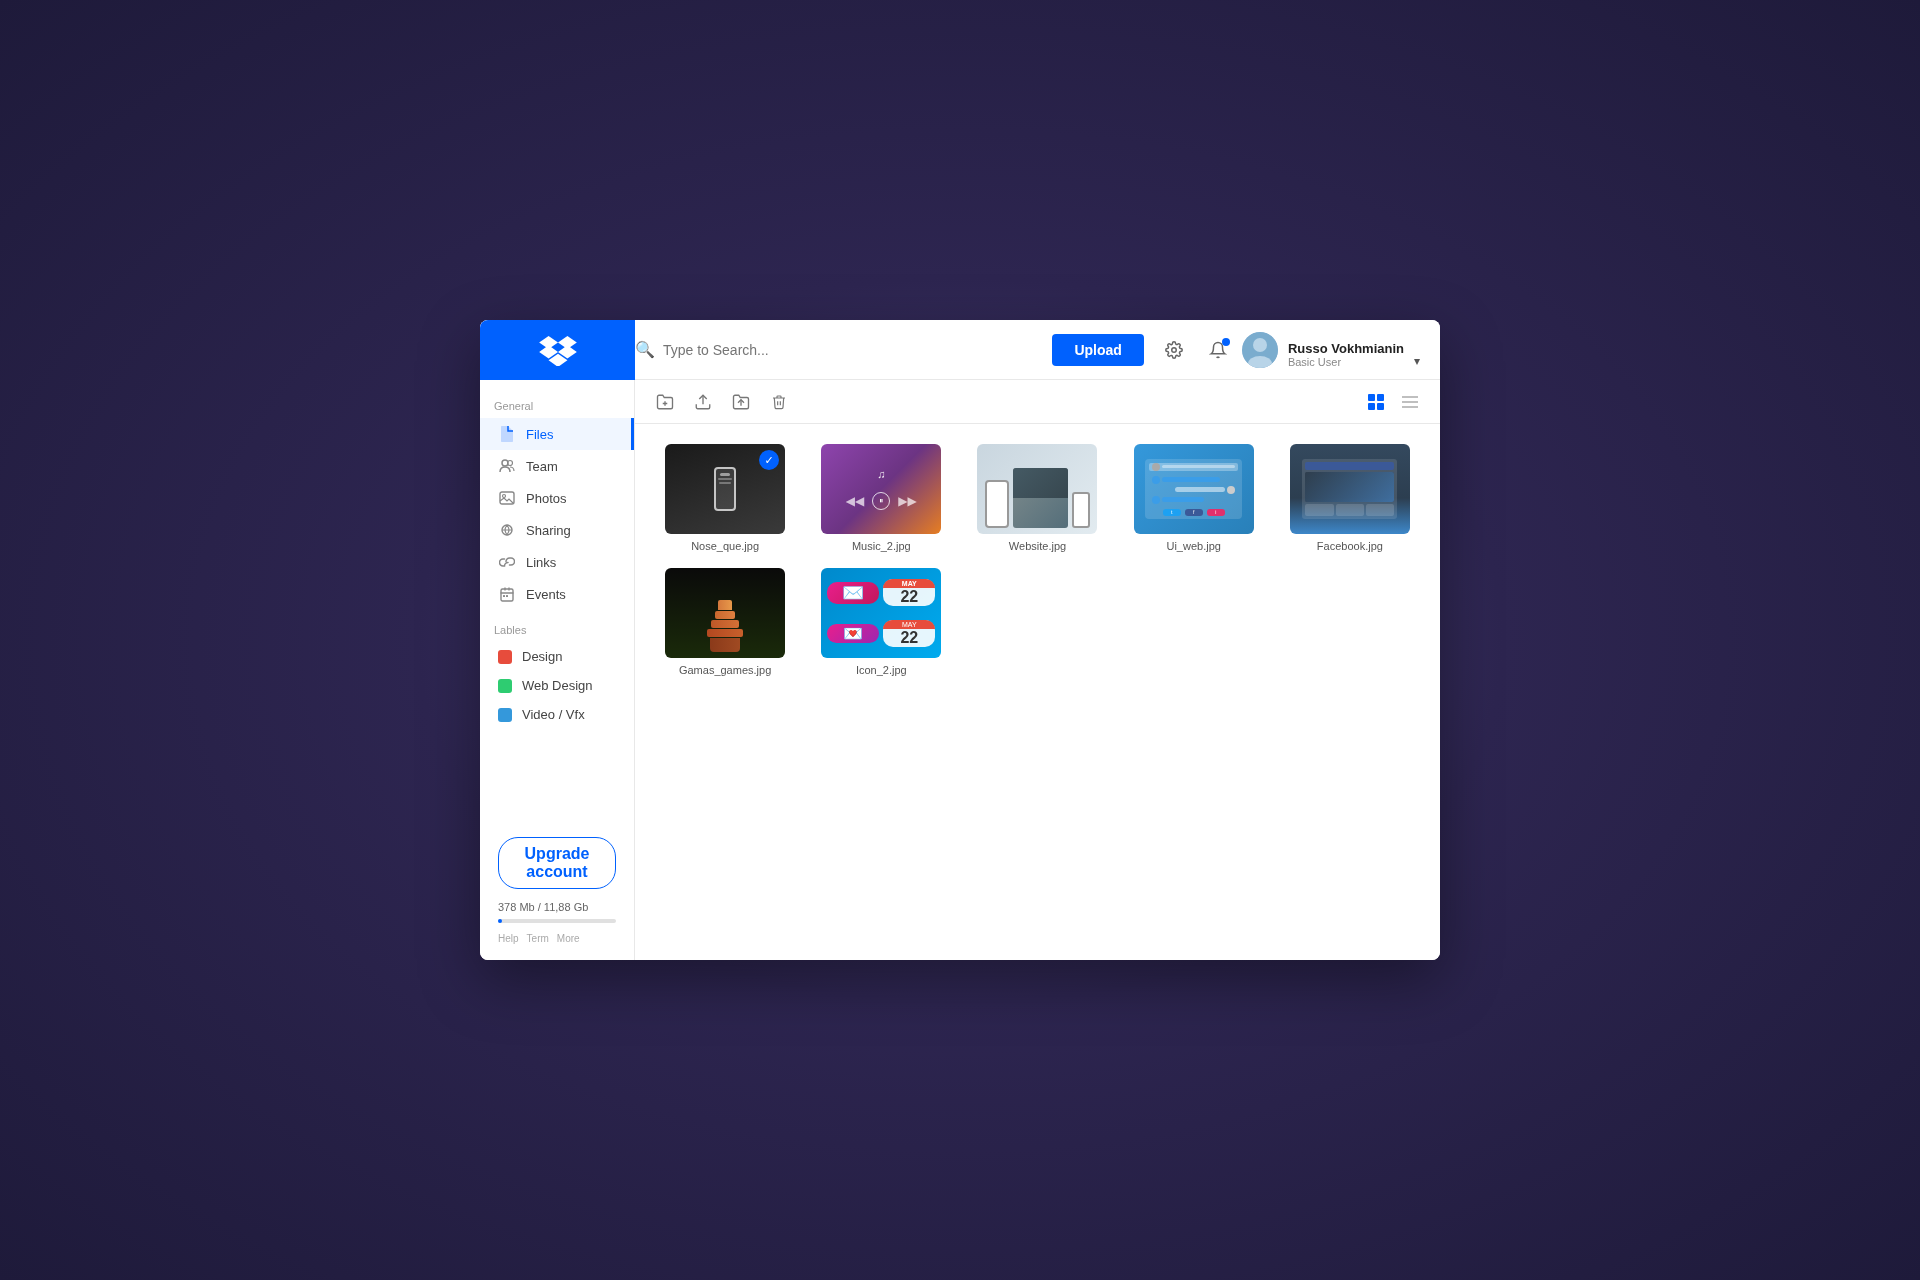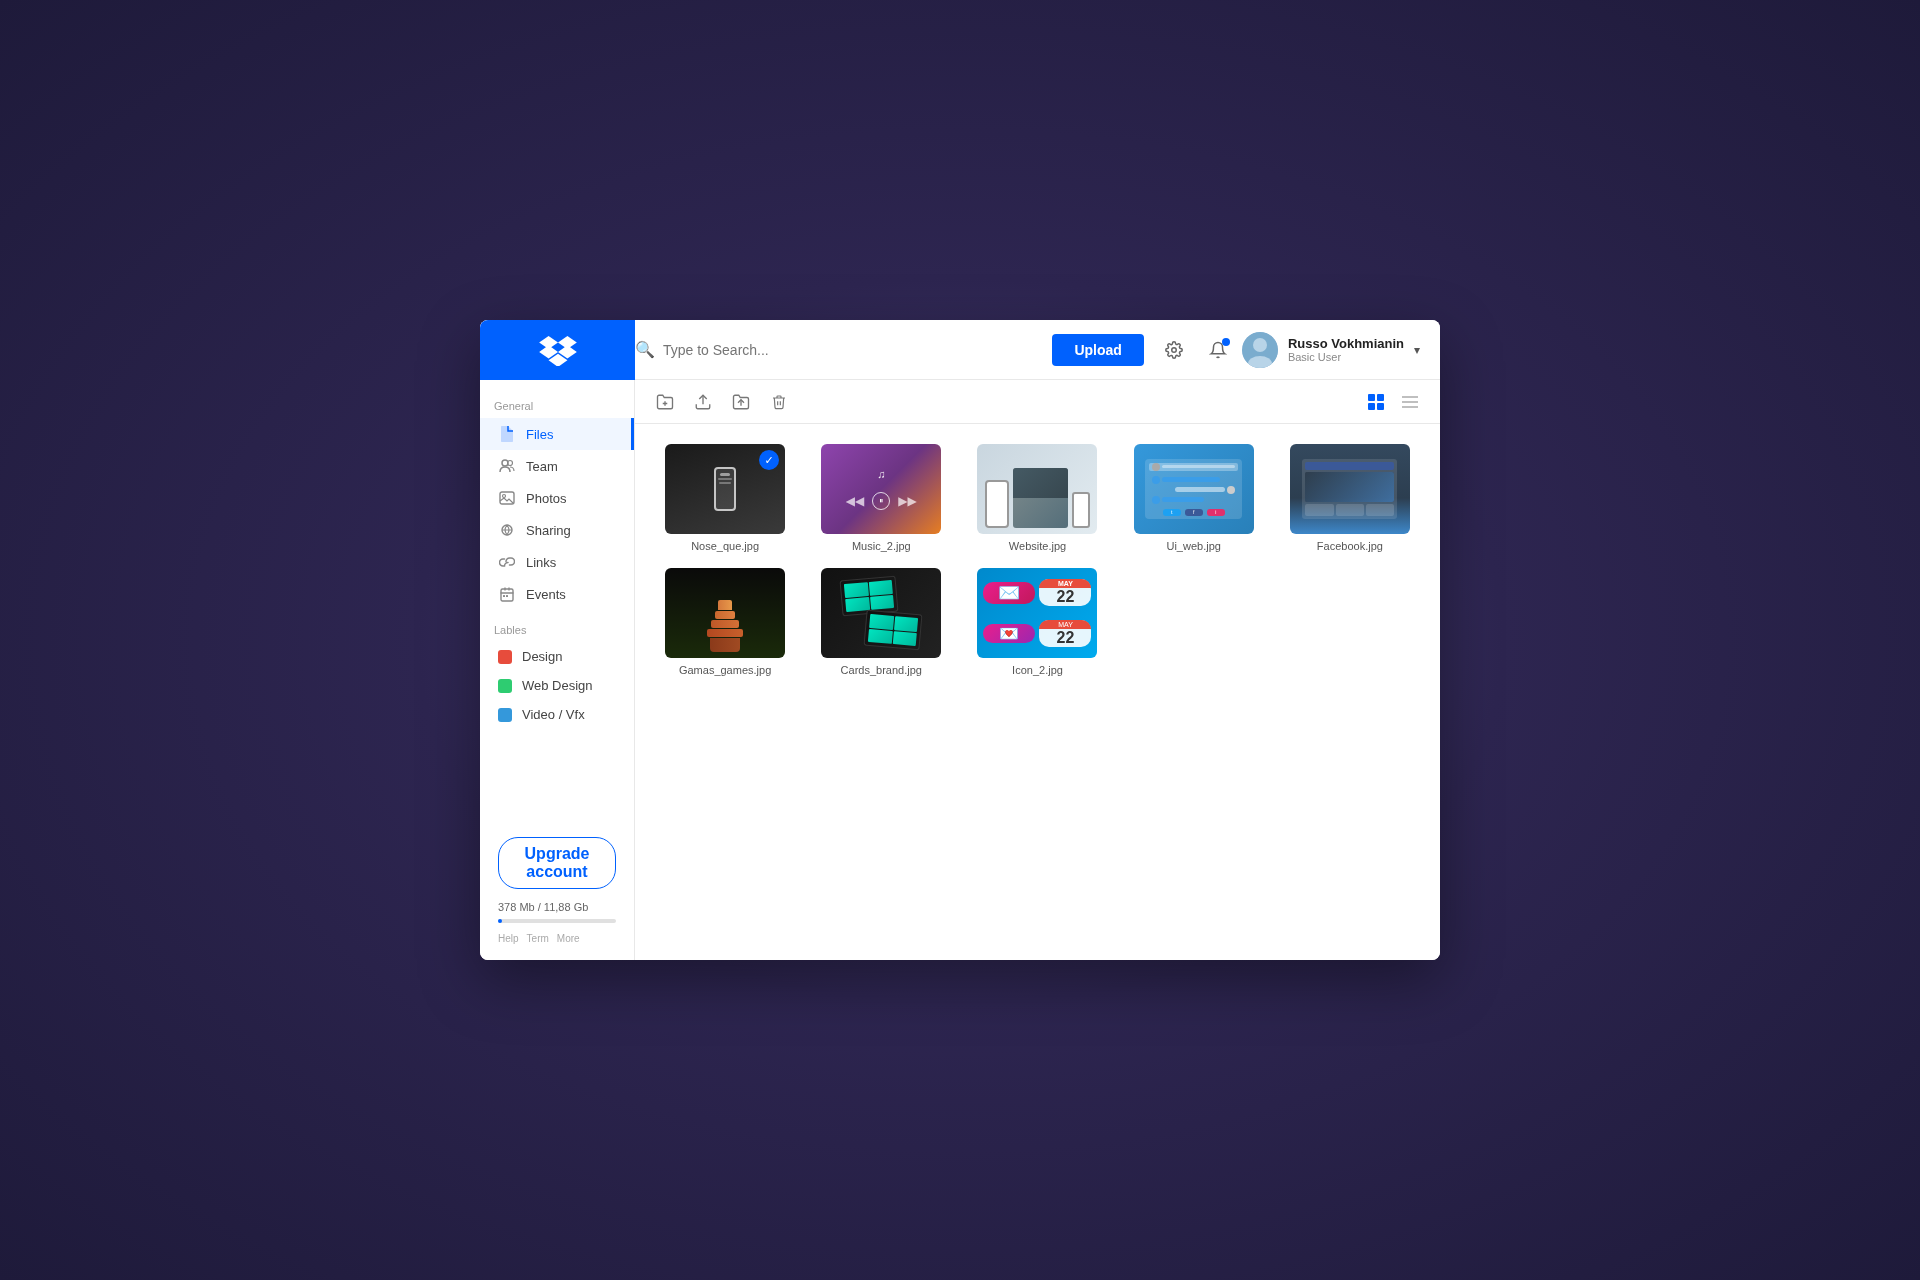--- a/index.html
+++ b/index.html
@@ -93,21 +93,21 @@
       height: 8px;
       background: #0061fe;
       border-radius: 50%;
       position: absolute;
       top: 4px;
       right: 4px;
     }
 
     .user-area {
       display: flex;
-      align-items: center;
+      align-items: flex-end;
       gap: 10px;
       cursor: pointer;
       margin-left: 8px;
     }
 
     .avatar {
       width: 36px;
       height: 36px;
       border-radius: 50%;
       background: #ccc;
@@ -754,45 +754,20 @@
                 <div style="width:20px;height:8px;background:linear-gradient(to right,#c9682e,#e08040);border-radius:2px;"></div>
                 <div style="width:28px;height:8px;background:linear-gradient(to right,#be5828,#d57036);border-radius:2px;"></div>
                 <div style="width:36px;height:8px;background:linear-gradient(to right,#b34820,#c8602c);border-radius:2px;"></div>
                 <div style="width:30px;height:14px;background:linear-gradient(to right,#8B3a1a,#a04a22);border-radius:0 0 4px 4px;"></div>
               </div>
             </div>
           </div>
           <span class="file-name">Gamas_games.jpg</span>
         </div>
 
-        <div class="file-item">
-          <div class="file-thumb">
-            <div class="thumb-cards" style="width:100%;height:100%;display:flex;align-items:center;justify-content:center;background:linear-gradient(135deg,#111 0%,#222 100%);">
-              <div style="position:relative;width:80px;height:70px;">
-                <div style="position:absolute;top:0;left:0;width:56px;height:36px;background:linear-gradient(135deg,#111,#1a1a1a);border-radius:3px;border:0.5px solid #333;transform:rotate(-5deg);">
-                  <div style="position:absolute;inset:3px;display:grid;grid-template-columns:1fr 1fr;gap:1px;">
-                    <div style="background:linear-gradient(135deg,#00e5c0,#00b89c);border-radius:1px;"></div>
-                    <div style="background:linear-gradient(135deg,#00e5c0,#00b89c);border-radius:1px;"></div>
-                    <div style="background:linear-gradient(135deg,#00e5c0,#00b89c);border-radius:1px;"></div>
-                    <div style="background:linear-gradient(135deg,#00e5c0,#00b89c);border-radius:1px;"></div>
-                  </div>
-                </div>
-                <div style="position:absolute;bottom:0;right:0;width:56px;height:36px;background:linear-gradient(135deg,#111,#1a1a1a);border-radius:3px;border:0.5px solid #333;transform:rotate(5deg);">
-                  <div style="position:absolute;inset:3px;display:grid;grid-template-columns:1fr 1fr;gap:1px;">
-                    <div style="background:linear-gradient(135deg,#00e5c0,#00b89c);border-radius:1px;"></div>
-                    <div style="background:linear-gradient(135deg,#00e5c0,#00b89c);border-radius:1px;"></div>
-                    <div style="background:linear-gradient(135deg,#00e5c0,#00b89c);border-radius:1px;"></div>
-                    <div style="background:linear-gradient(135deg,#00e5c0,#00b89c);border-radius:1px;"></div>
-                  </div>
-                </div>
-              </div>
-            </div>
-          </div>
-          <span class="file-name">Cards_brand.jpg</span>
-        </div>
 
         <div class="file-item">
           <div class="file-thumb">
             <div class="thumb-icon2" style="width:100%;height:100%;display:grid;grid-template-columns:1fr 1fr;gap:4px;padding:6px;background:linear-gradient(135deg,#0089cc,#00aaee);">
 
               <div style="background:linear-gradient(135deg,#e91e8c,#c2185b);border-radius:10px;display:flex;align-items:center;justify-content:center;font-size:18px;">✉️</div>
 
               <div style="background:rgba(255,255,255,0.9);border-radius:10px;display:flex;flex-direction:column;align-items:center;justify-content:center;font-size:8px;font-weight:bold;color:#333;">
                 <div style="background:#e74c3c;width:100%;text-align:center;border-radius:10px 10px 0 0;font-size:7px;color:#fff;padding:1px 0;">MAY</div>
                 <div style="font-size:16px;font-weight:900;color:#333;line-height:1.1;">22</div>

